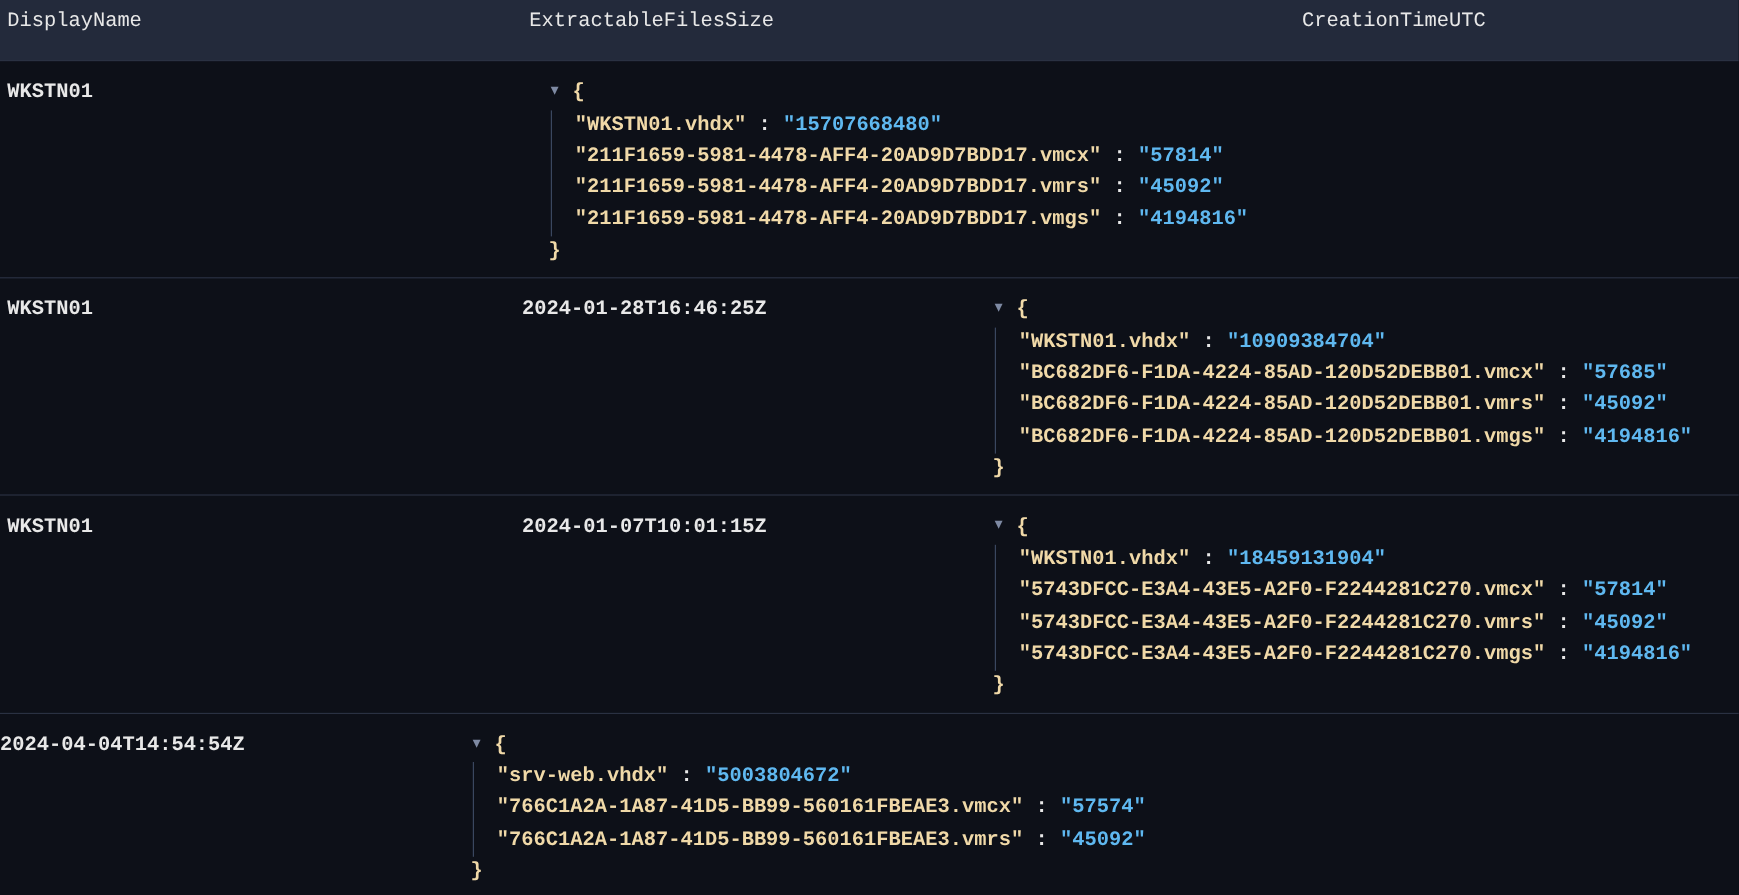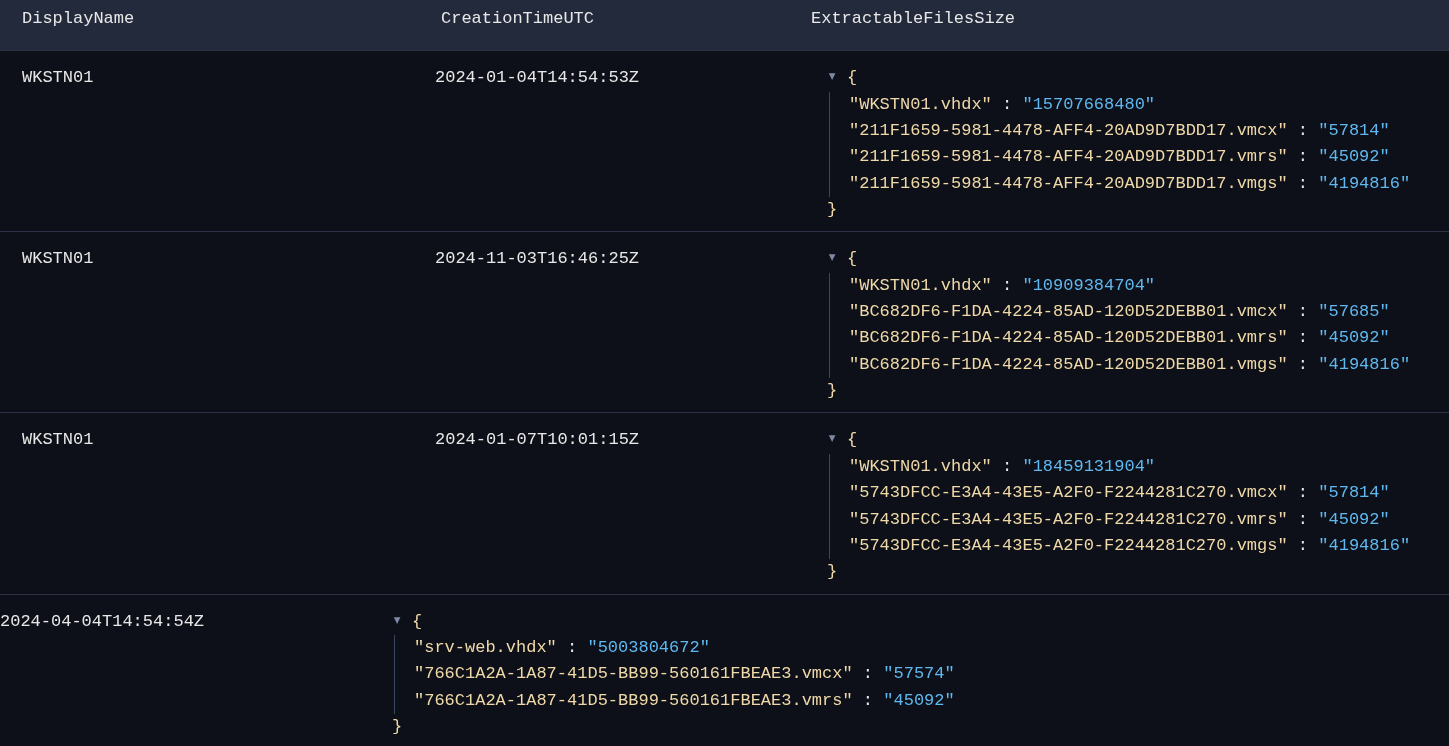--- a/index.html
+++ b/index.html
@@ -25,22 +25,23 @@
     color: #e8e8e8;
     font-weight: 400;
   }
   .tbody { }
   .row {
     display: flex;
     border-top: 1px solid #2a3142;
     padding: 8px 0 8px 0;
     align-items: flex-start;
     background: #0d1018;
+    font-weight: bold;
   }
-  .col-name { width: 435px; padding-left: 22px; padding-top:6px;}
+  .col-name { width: 435px; padding-left: 6px; padding-top:6px;}
   .col-time { width: 370px; padding-top:6px;}
   .col-json { flex: 1; padding-right: 8px; padding-top:6px;}
   .caret-wrap { display:inline-block; width:20px; vertical-align:top; color:#7e8aa3; }
   .caret { display:inline-block; transform: translateY(-1px); }
   .jbrace { color:#f0d9a8; }
   .jkey   { color:#f0d9a8; }
   .jcolon { color:#e8e8e8; }
   .jval   { color:#5fb8f0; }
   .jopen { padding-left: 22px; white-space: nowrap;}
   .jclose{ padding-left: 22px; }
@@ -49,41 +50,40 @@
     margin-left: 24px;
     padding-left: 19px;
   }
 </style>
 </head>
 <body>
 
 <div class="table">
   <div class="thead">
     <div class="th col-name">DisplayName</div>
+    <div class="th col-json">ExtractableFilesSize</div>
     <div class="th col-time">CreationTimeUTC</div>
-    <div class="th col-json">ExtractableFilesSize</div>
   </div>
   <div class="tbody" id="tbody">
       <div class="row">
         <div class="col-name">WKSTN01</div>
-        <div class="col-time">2024-01-04T14:54:53Z</div>
         <div class="col-json">
           <div class="jopen"><span class="caret-wrap"><span class="caret">▾</span></span><span class="jbrace">{</span></div>
           <div class="jguide">
             <div class="" style="white-space: nowrap;"><span class="jkey">"WKSTN01.vhdx"</span><span class="jcolon"> : </span><span class="jval">"15707668480"</span></div>
             <div class="" style="white-space: nowrap;"><span class="jkey">"211F1659-5981-4478-AFF4-20AD9D7BDD17.vmcx"</span><span class="jcolon"> : </span><span class="jval">"57814"</span></div>
             <div class="" style="white-space: nowrap;"><span class="jkey">"211F1659-5981-4478-AFF4-20AD9D7BDD17.vmrs"</span><span class="jcolon"> : </span><span class="jval">"45092"</span></div>
             <div class="" style="white-space: nowrap;"><span class="jkey">"211F1659-5981-4478-AFF4-20AD9D7BDD17.vmgs"</span><span class="jcolon"> : </span><span class="jval">"4194816"</span></div>
           </div>
           <div class="jclose"><span class="jbrace">}</span></div>
         </div>
       </div>
       <div class="row">
         <div class="col-name">WKSTN01</div>
-        <div class="col-time">2024-11-03T16:46:25Z</div>
+        <div class="col-time">2024-01-28T16:46:25Z</div>
         <div class="col-json">
           <div class="jopen"><span class="caret-wrap"><span class="caret">▾</span></span><span class="jbrace">{</span></div>
           <div class="jguide">
             <div class="" style="white-space: nowrap;"><span class="jkey">"WKSTN01.vhdx"</span><span class="jcolon"> : </span><span class="jval">"10909384704"</span></div>
             <div class="" style="white-space: nowrap;"><span class="jkey">"BC682DF6-F1DA-4224-85AD-120D52DEBB01.vmcx"</span><span class="jcolon"> : </span><span class="jval">"57685"</span></div>
             <div class="" style="white-space: nowrap;"><span class="jkey">"BC682DF6-F1DA-4224-85AD-120D52DEBB01.vmrs"</span><span class="jcolon"> : </span><span class="jval">"45092"</span></div>
             <div class="" style="white-space: nowrap;"><span class="jkey">"BC682DF6-F1DA-4224-85AD-120D52DEBB01.vmgs"</span><span class="jcolon"> : </span><span class="jval">"4194816"</span></div>
           </div>
           <div class="jclose"><span class="jbrace">}</span></div>
         </div>

